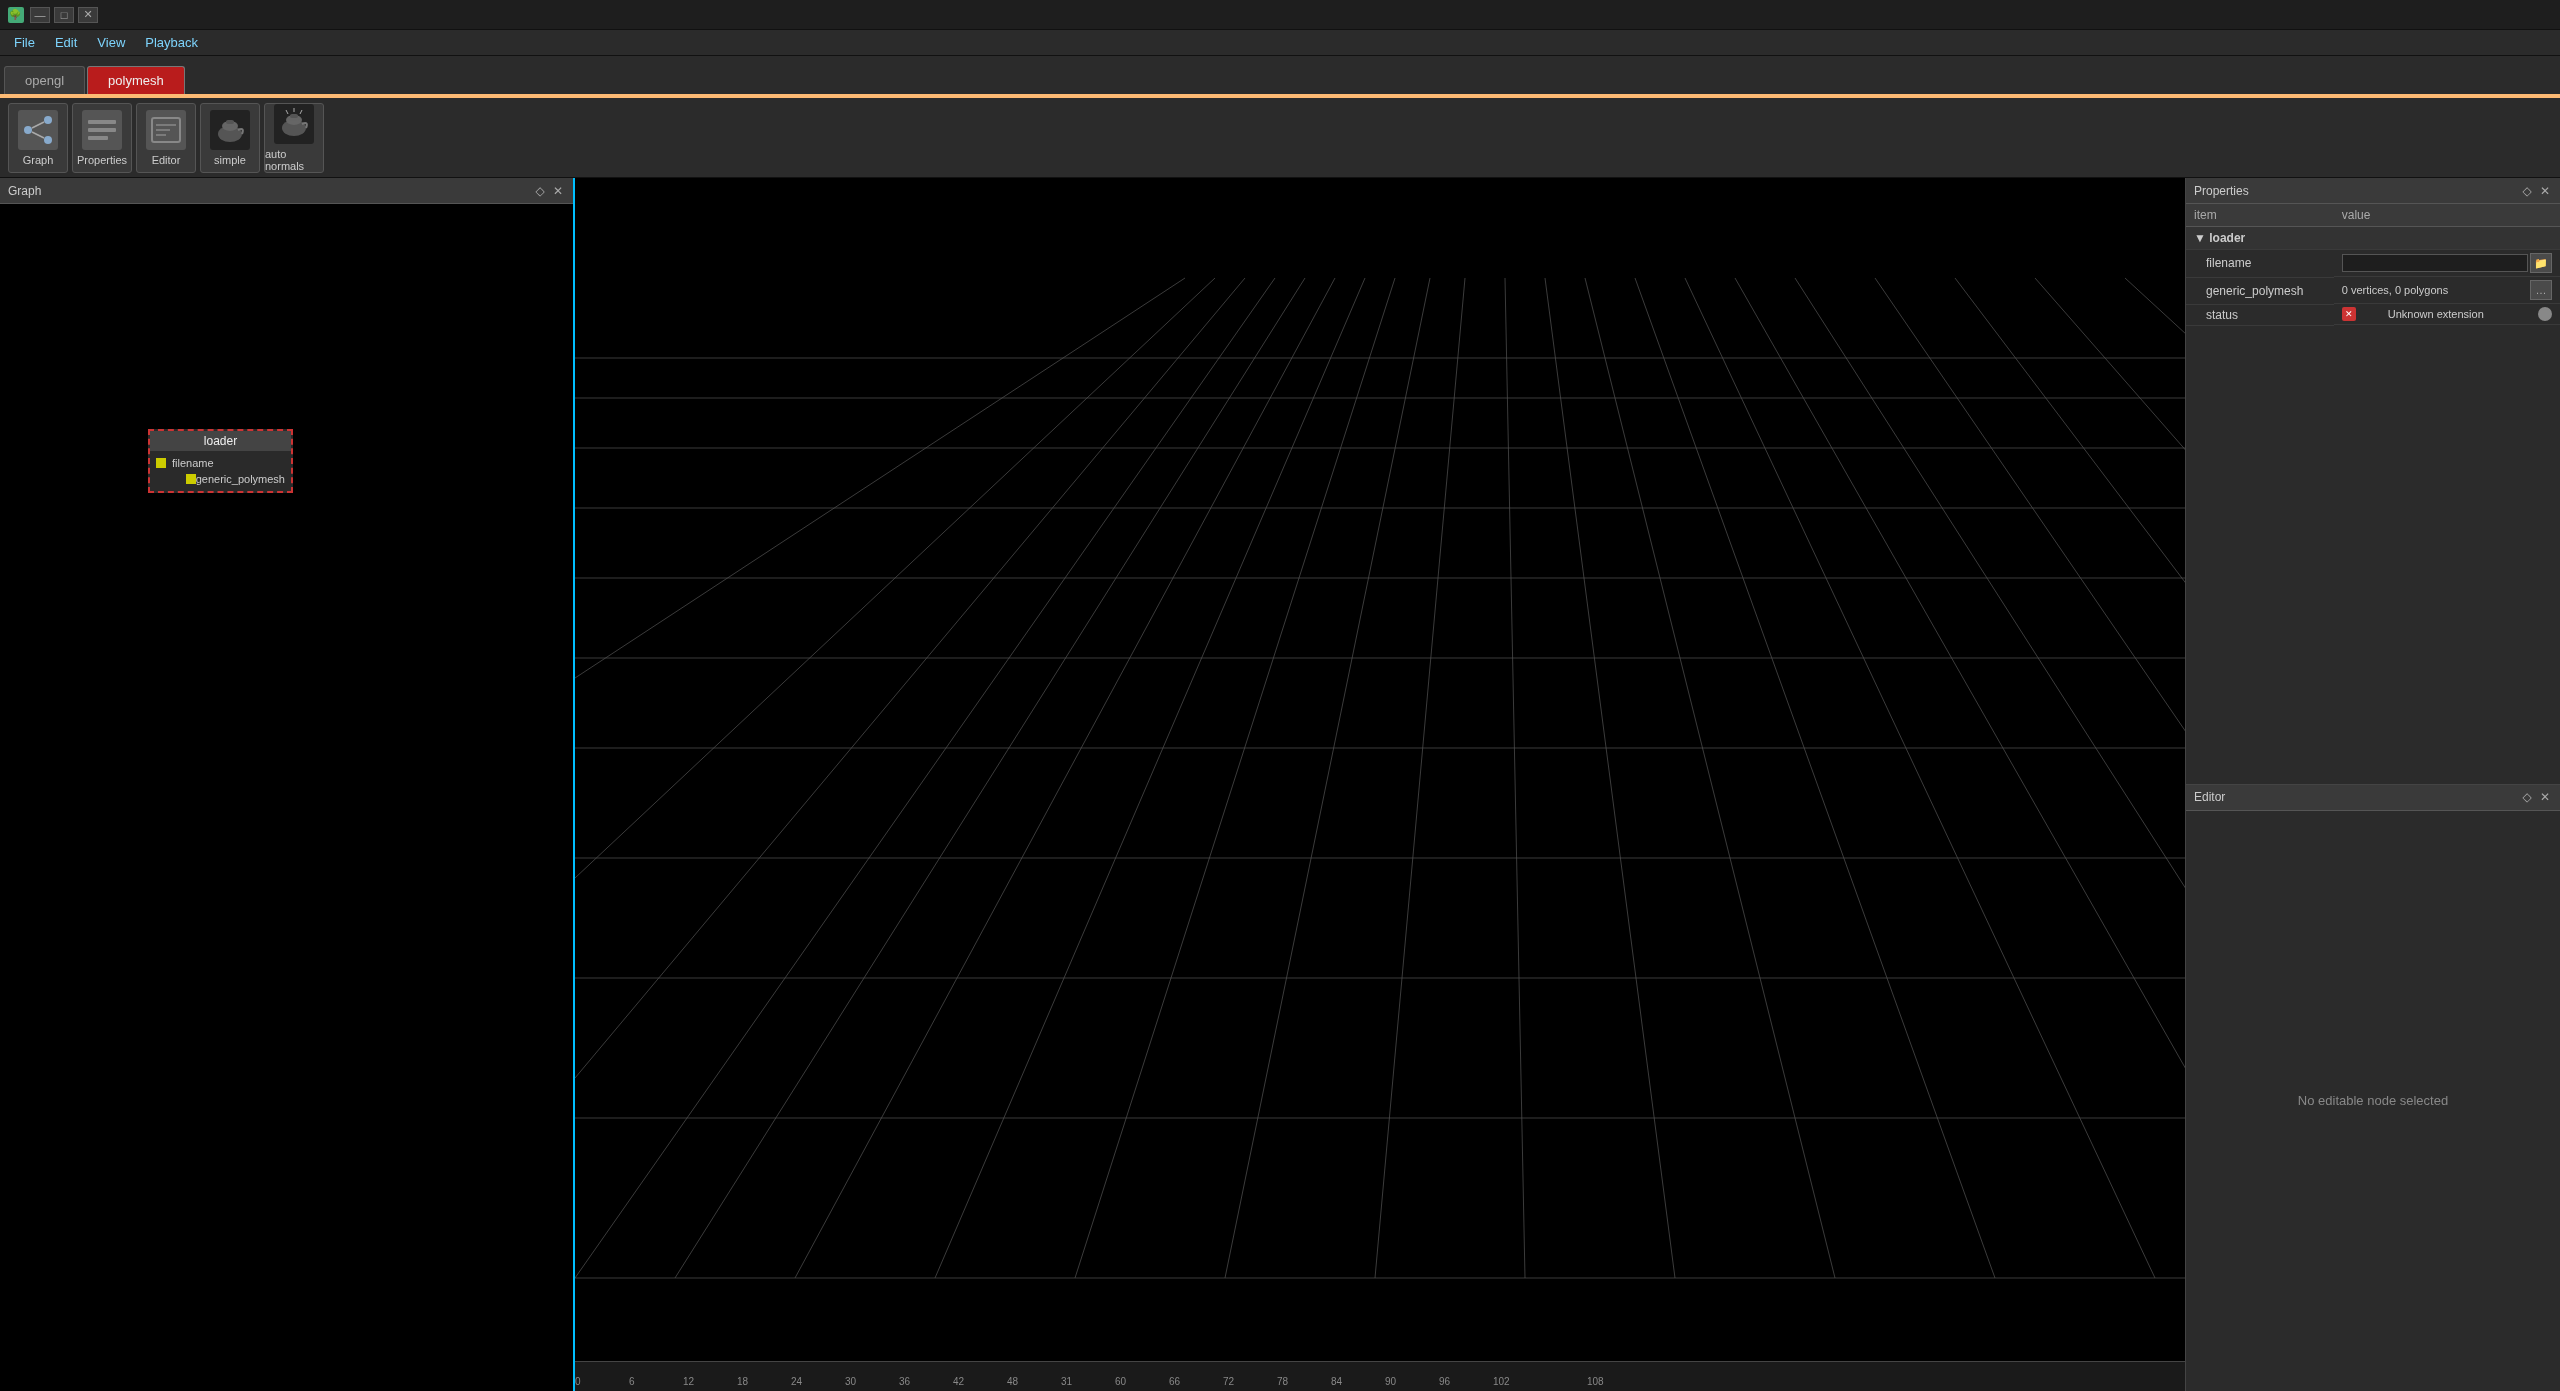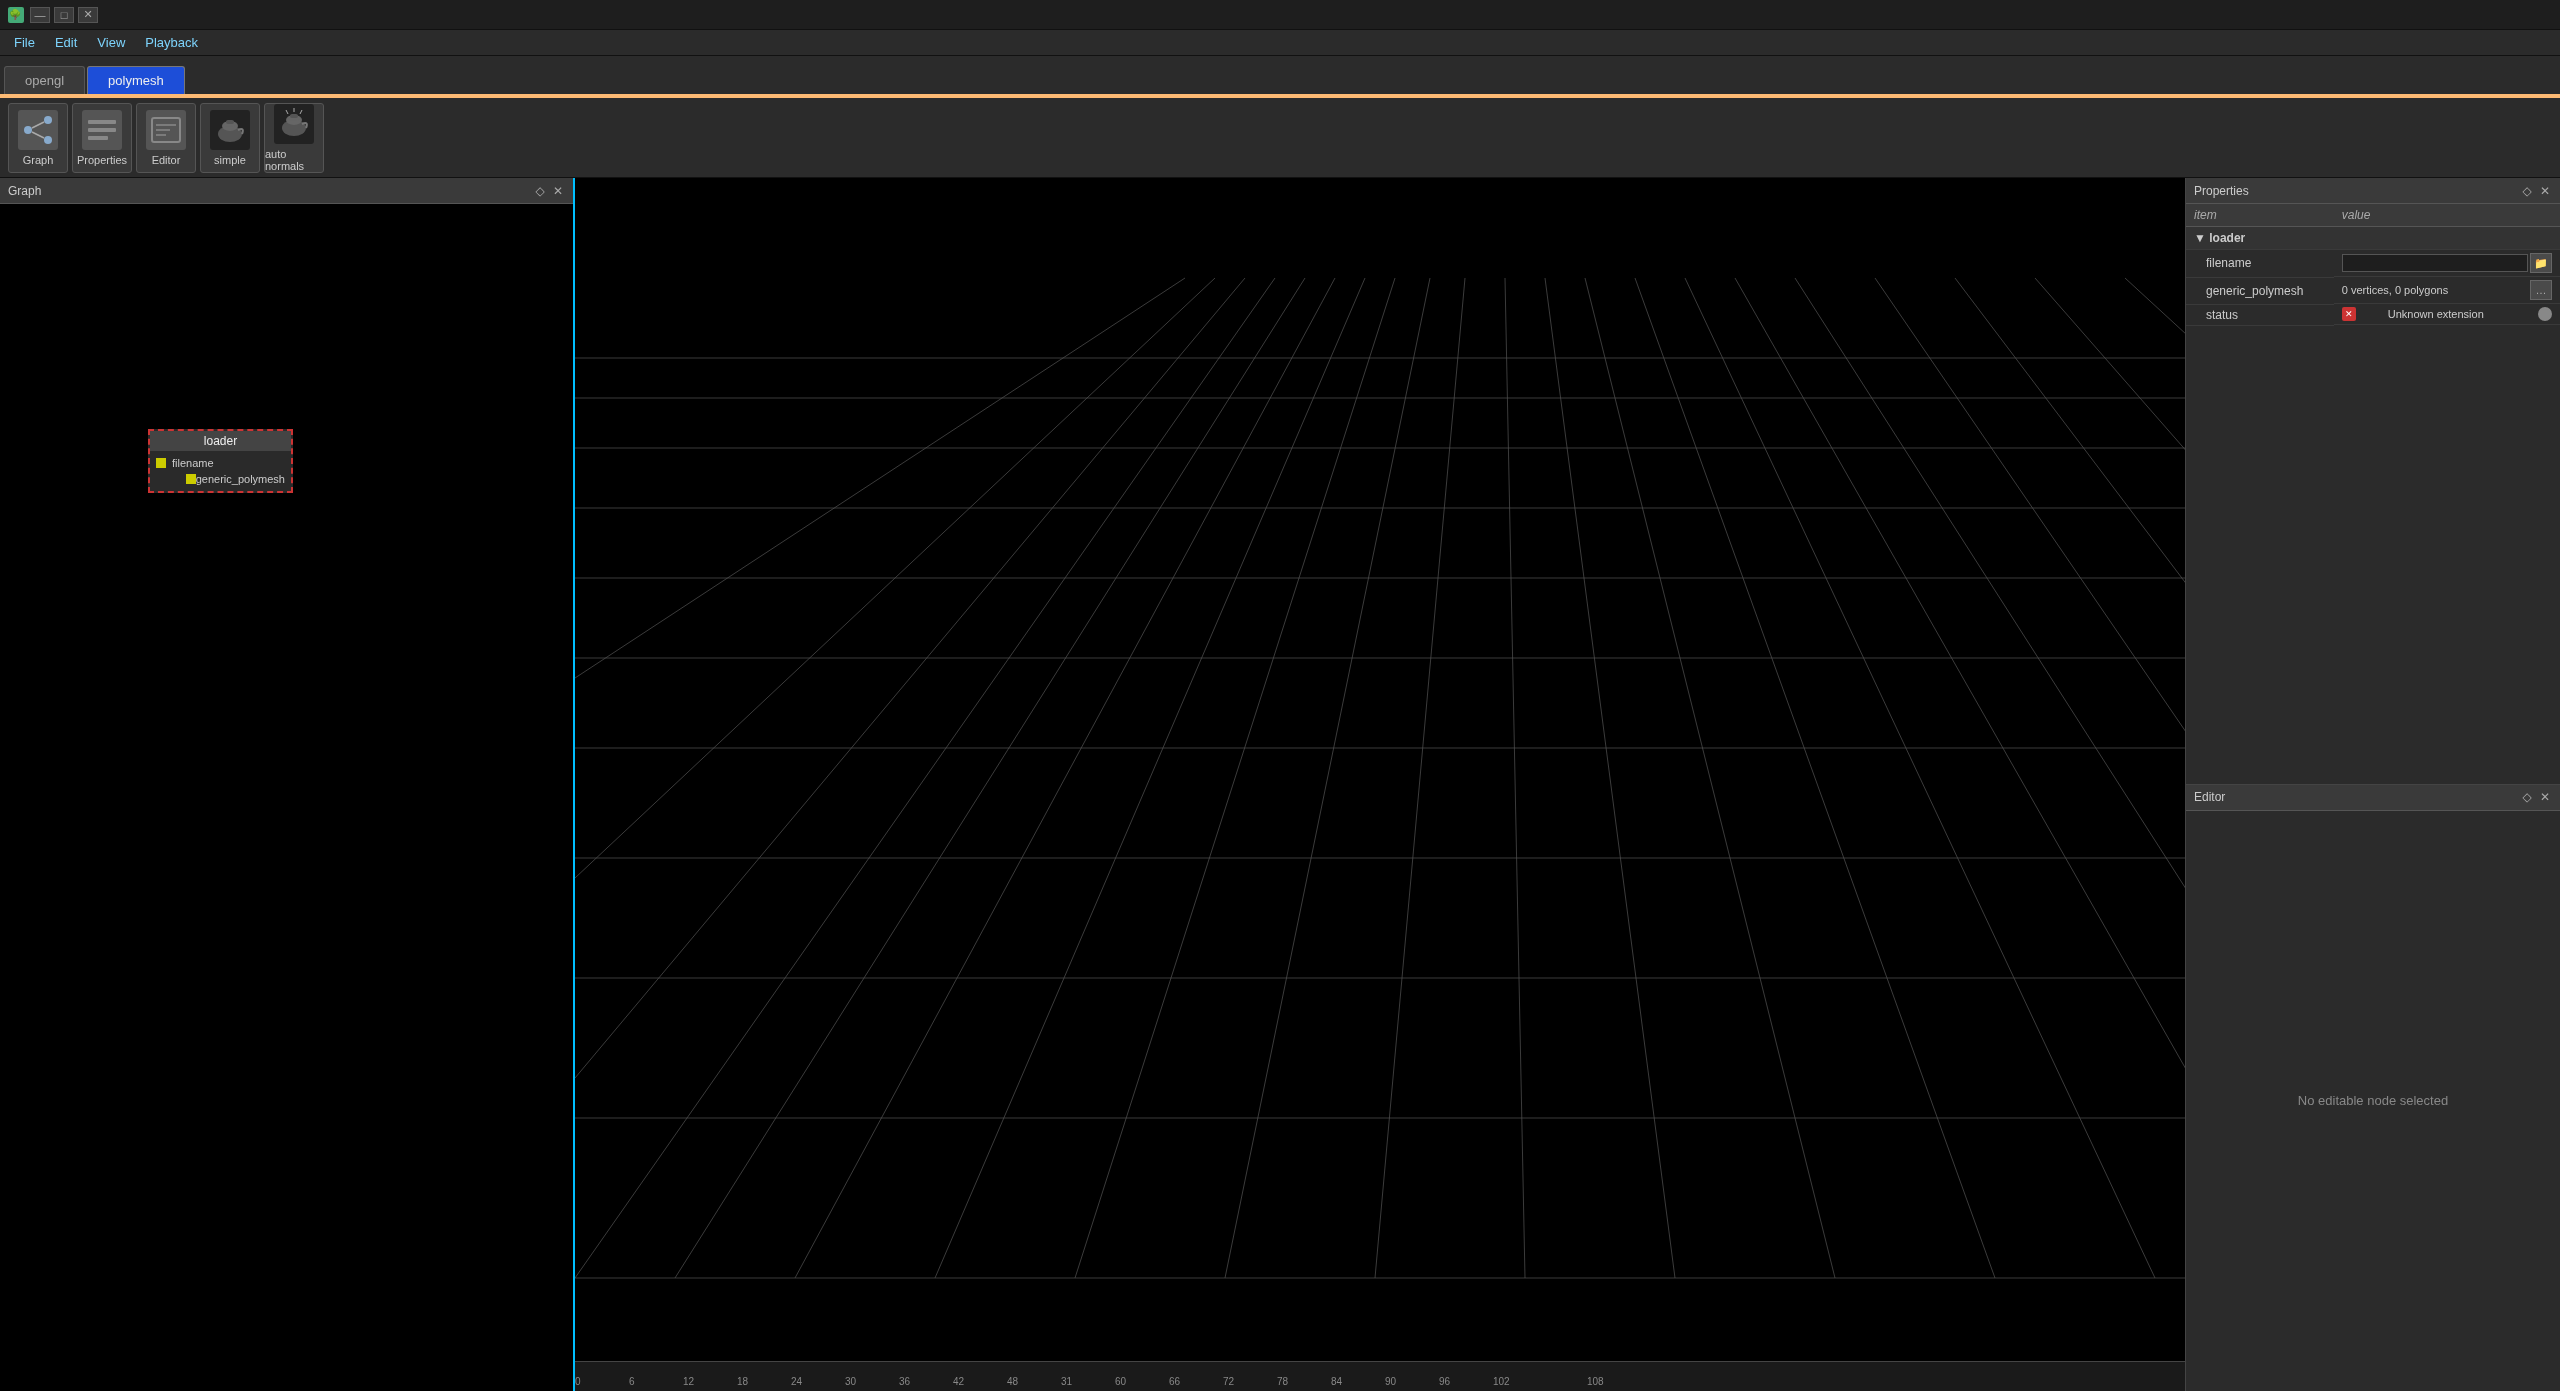--- a/index.html
+++ b/index.html
@@ -77,21 +77,21 @@
       background: #3a3a3a;
       border: 1px solid #555;
       border-bottom: none;
       cursor: pointer;
       font-size: 13px;
       color: #aaa;
       margin-right: 2px;
       border-radius: 3px 3px 0 0;
     }
     .tab.active {
-      background: #1d4ed8;
+      background: #b91c1c;
       color: #eee;
       border-color: #777;
     }
 
     
     #toolbar {
       height: 80px;
       background: #2b2b2b;
       display: flex;
       align-items: center;
@@ -249,21 +249,20 @@
       border-collapse: collapse;
       font-size: 12px;
     }
     .props-table th {
       background: #3a3a3a;
       color: #aaa;
       padding: 4px 8px;
       text-align: left;
       border-bottom: 1px solid #555;
       font-weight: normal;
-      font-style: italic;
     }
     .props-table td {
       padding: 3px 8px;
       border-bottom: 1px solid #3a3a3a;
       vertical-align: middle;
     }
     .section-row td {
       background: #333;
       color: #ccc;
       font-weight: bold;

